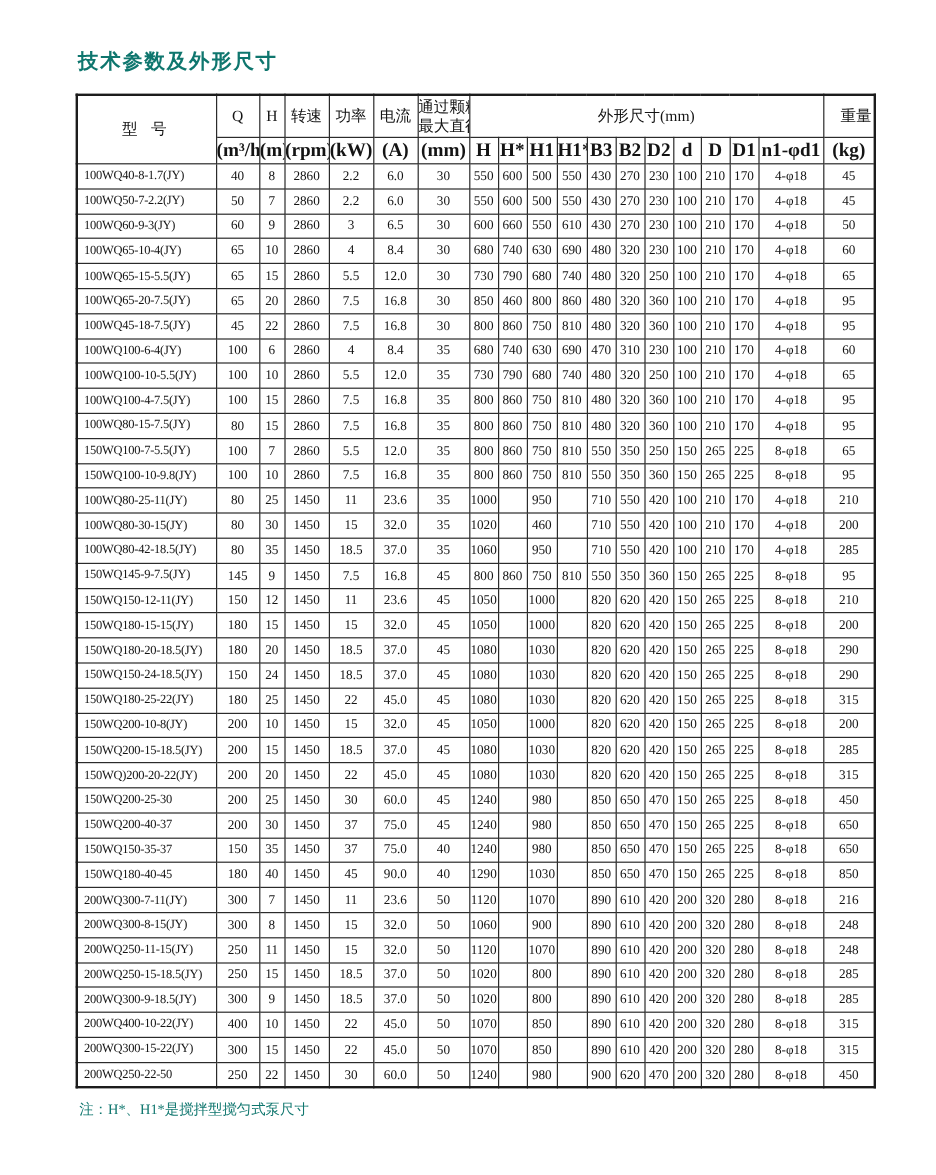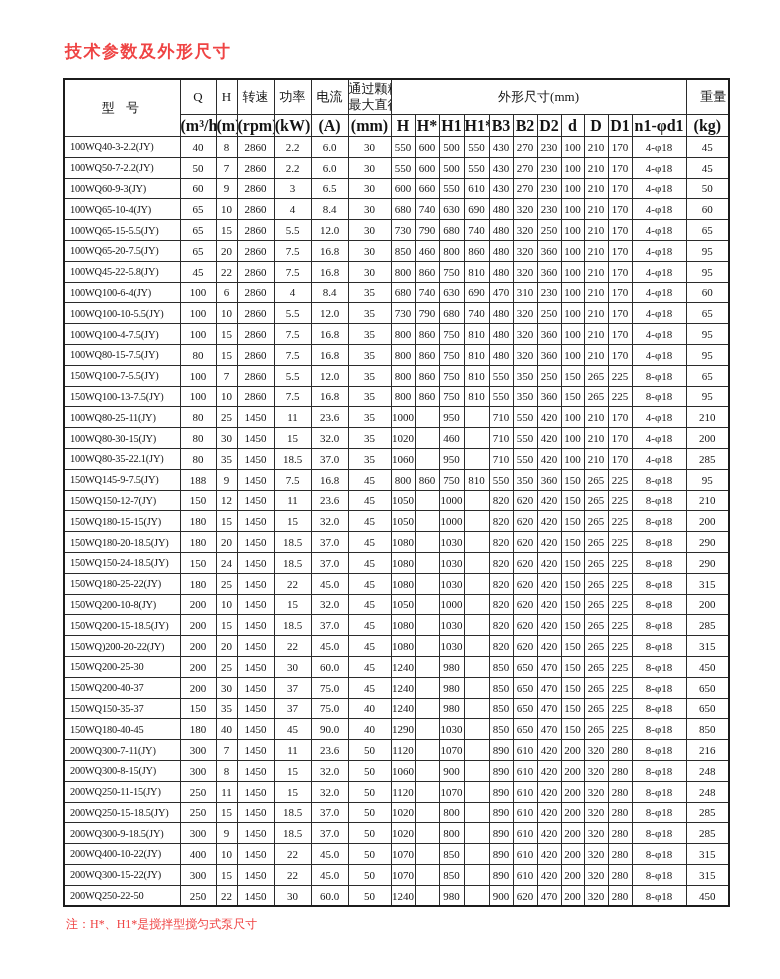--- a/index.html
+++ b/index.html
@@ -9,21 +9,21 @@
     font-family:"Liberation Serif","DejaVu Serif",serif;
     color:#141414;
   }
   .page { padding:40px 0 0 63px; }
   .doc-title {
     font-family:"Liberation Sans","DejaVu Sans",sans-serif;
     font-weight:bold;
     font-size:17px;
     letter-spacing:1.5px;
     margin:0 0 15px 2px;
-    color:#ef4444;
+    color:#0f766e;
   }
   table.params {
     border-collapse:collapse;
     table-layout:fixed;
     width:656px;
     border:2px solid #1c1c1c;
   }
   .params th, .params td {
     border:1px solid #2b2b2b;
     text-align:center;
@@ -43,21 +43,21 @@
   tbody td { height:19.8px; font-size:11px; }
   tbody td.model {
     text-align:left;
     padding-left:5px;
     font-size:10.4px;
     letter-spacing:-0.2px;
   }
   .note {
     font-size:12px;
     margin:9px 0 0 3px;
-    color:#ef4444;
+    color:#0f766e;
   }
 </style>
 </head>
 <body>
 
 <div class="page">
   <h1 class="doc-title">技术参数及外形尺寸</h1>
 
   <table class="params">
     <colgroup>
@@ -112,21 +112,21 @@
         <th class="dim-sub">D2</th>
         <th class="dim-sub">d</th>
         <th class="dim-sub">D</th>
         <th class="dim-sub">D1</th>
         <th class="dim-sub">n1-φd1</th>
         <th>(kg)</th>
       </tr>
     </thead>
     <tbody>
         <tr>
-          <td class="model">100WQ40-3-2.2(JY)</td>
+          <td class="model">100WQ40-8-1.7(JY)</td>
           <td>40</td>
           <td>8</td>
           <td>2860</td>
           <td>2.2</td>
           <td>6.0</td>
           <td>30</td>
           <td>550</td>
           <td>600</td>
           <td>500</td>
           <td>550</td>
@@ -238,21 +238,21 @@
           <td>480</td>
           <td>320</td>
           <td>360</td>
           <td>100</td>
           <td>210</td>
           <td>170</td>
           <td>4-φ18</td>
           <td>95</td>
         </tr>
         <tr>
-          <td class="model">100WQ45-22-5.8(JY)</td>
+          <td class="model">100WQ45-18-7.5(JY)</td>
           <td>45</td>
           <td>22</td>
           <td>2860</td>
           <td>7.5</td>
           <td>16.8</td>
           <td>30</td>
           <td>800</td>
           <td>860</td>
           <td>750</td>
           <td>810</td>
@@ -364,21 +364,21 @@
           <td>550</td>
           <td>350</td>
           <td>250</td>
           <td>150</td>
           <td>265</td>
           <td>225</td>
           <td>8-φ18</td>
           <td>65</td>
         </tr>
         <tr>
-          <td class="model">150WQ100-13-7.5(JY)</td>
+          <td class="model">150WQ100-10-9.8(JY)</td>
           <td>100</td>
           <td>10</td>
           <td>2860</td>
           <td>7.5</td>
           <td>16.8</td>
           <td>35</td>
           <td>800</td>
           <td>860</td>
           <td>750</td>
           <td>810</td>
@@ -427,21 +427,21 @@
           <td>710</td>
           <td>550</td>
           <td>420</td>
           <td>100</td>
           <td>210</td>
           <td>170</td>
           <td>4-φ18</td>
           <td>200</td>
         </tr>
         <tr>
-          <td class="model">100WQ80-35-22.1(JY)</td>
+          <td class="model">100WQ80-42-18.5(JY)</td>
           <td>80</td>
           <td>35</td>
           <td>1450</td>
           <td>18.5</td>
           <td>37.0</td>
           <td>35</td>
           <td>1060</td>
           <td></td>
           <td>950</td>
           <td></td>
@@ -449,41 +449,41 @@
           <td>550</td>
           <td>420</td>
           <td>100</td>
           <td>210</td>
           <td>170</td>
           <td>4-φ18</td>
           <td>285</td>
         </tr>
         <tr>
           <td class="model">150WQ145-9-7.5(JY)</td>
-          <td>188</td>
+          <td>145</td>
           <td>9</td>
           <td>1450</td>
           <td>7.5</td>
           <td>16.8</td>
           <td>45</td>
           <td>800</td>
           <td>860</td>
           <td>750</td>
           <td>810</td>
           <td>550</td>
           <td>350</td>
           <td>360</td>
           <td>150</td>
           <td>265</td>
           <td>225</td>
           <td>8-φ18</td>
           <td>95</td>
         </tr>
         <tr>
-          <td class="model">150WQ150-12-7(JY)</td>
+          <td class="model">150WQ150-12-11(JY)</td>
           <td>150</td>
           <td>12</td>
           <td>1450</td>
           <td>11</td>
           <td>23.6</td>
           <td>45</td>
           <td>1050</td>
           <td></td>
           <td>1000</td>
           <td></td>

